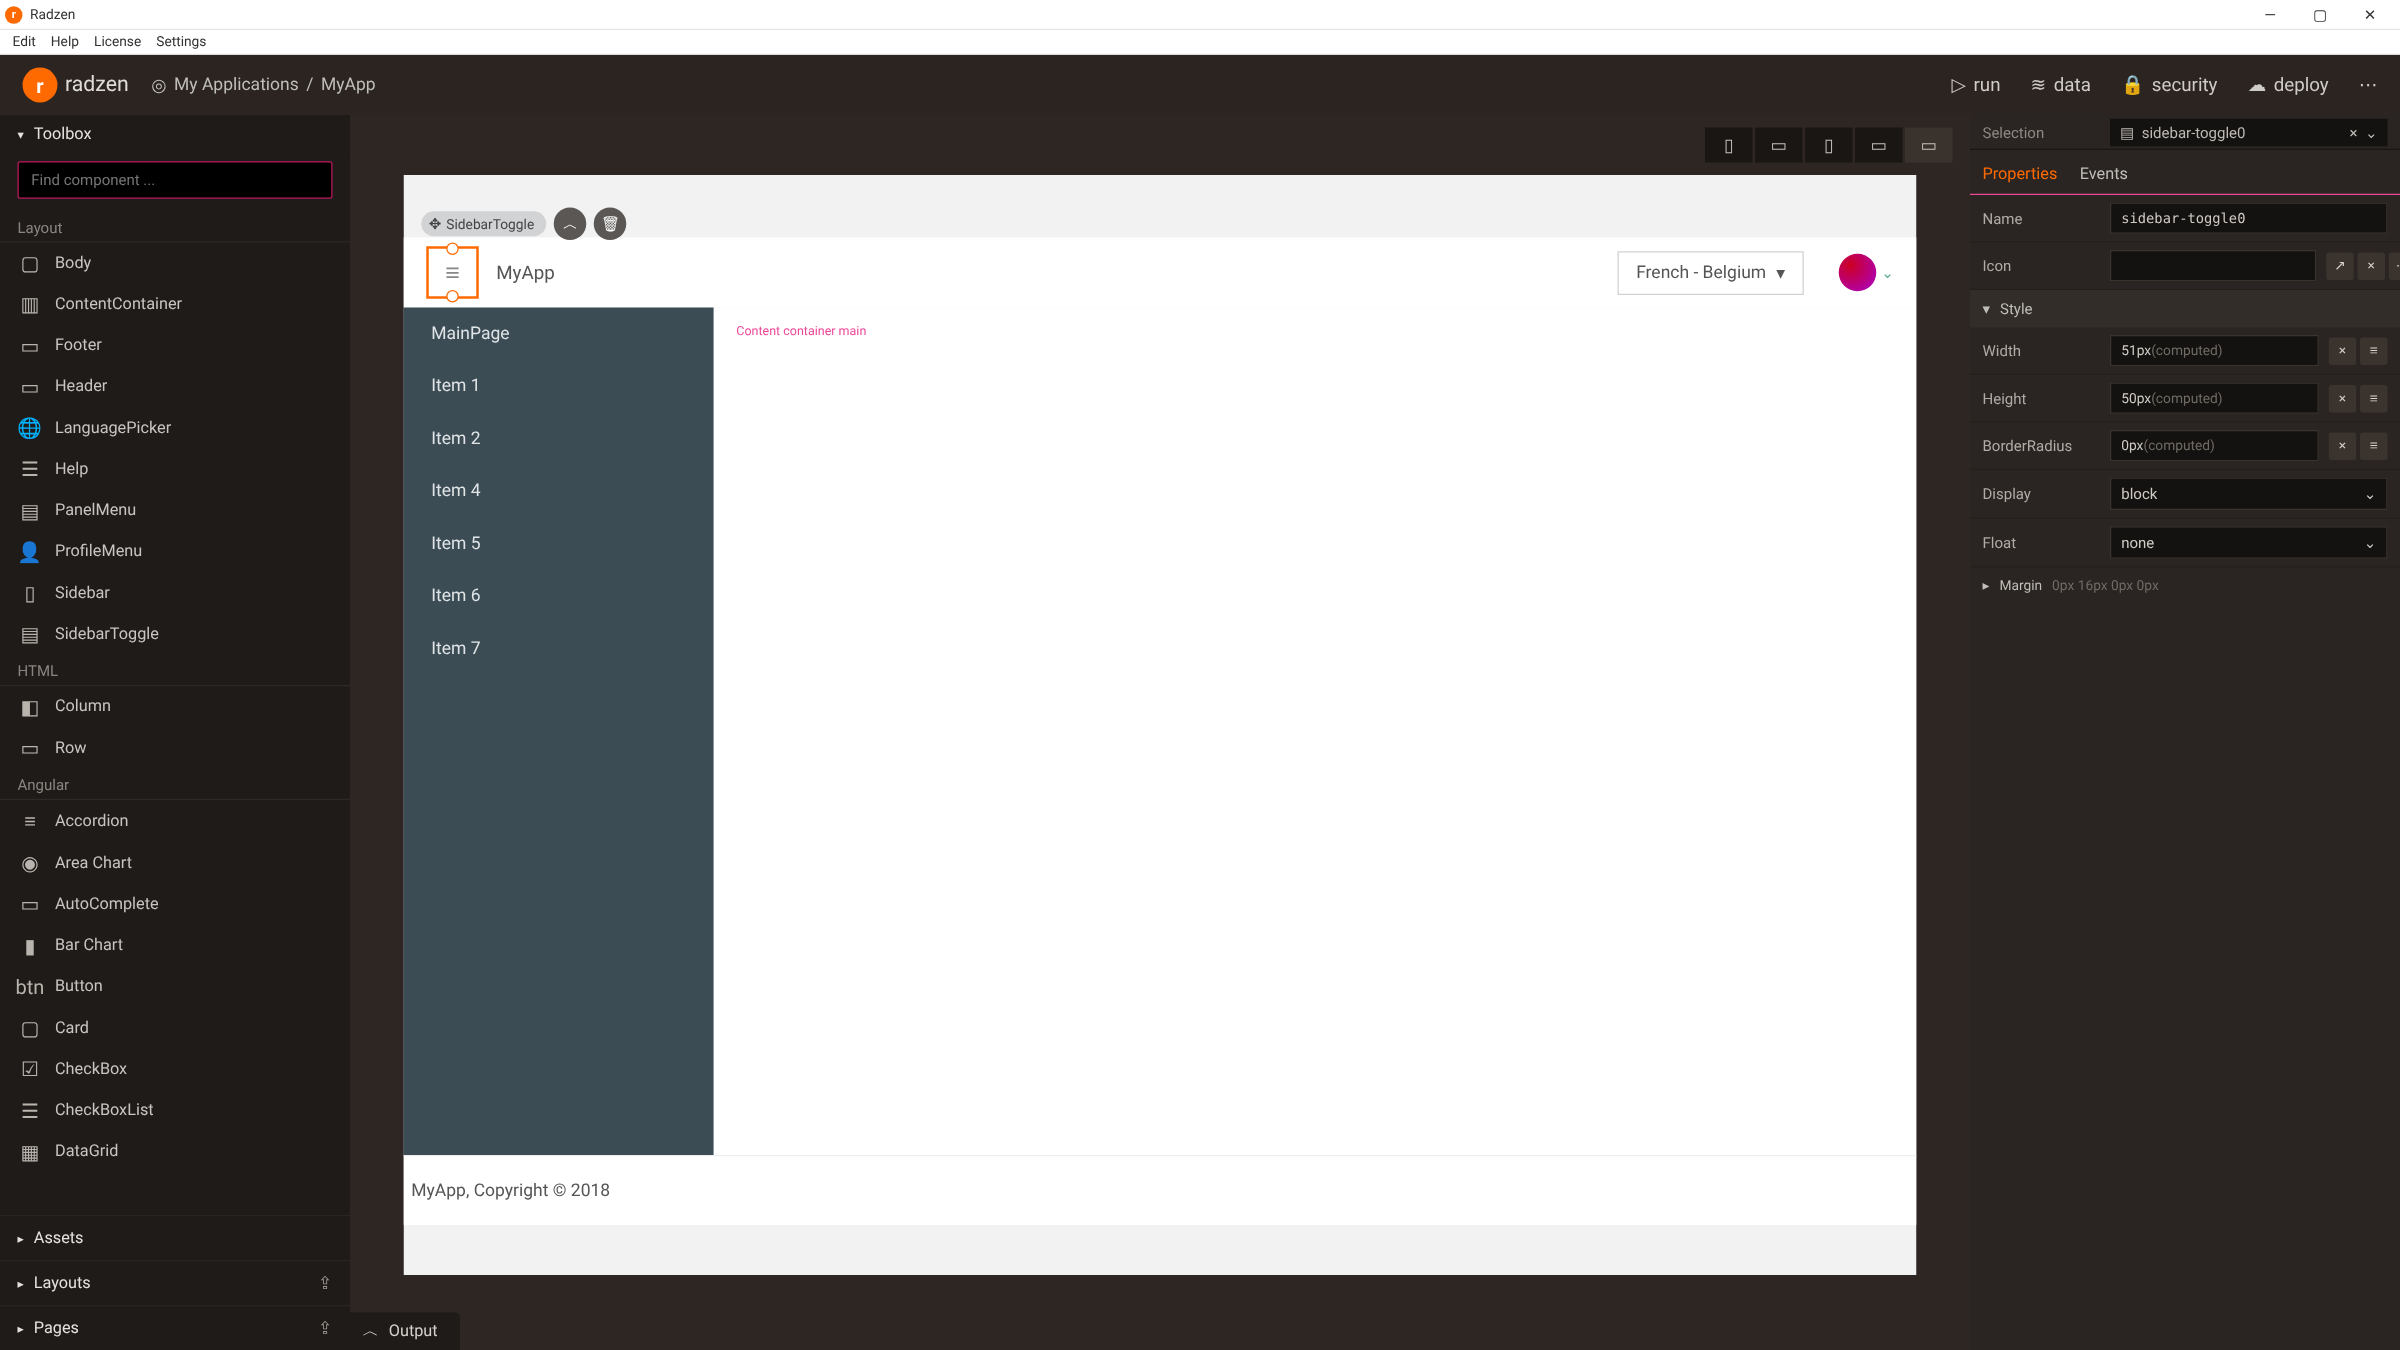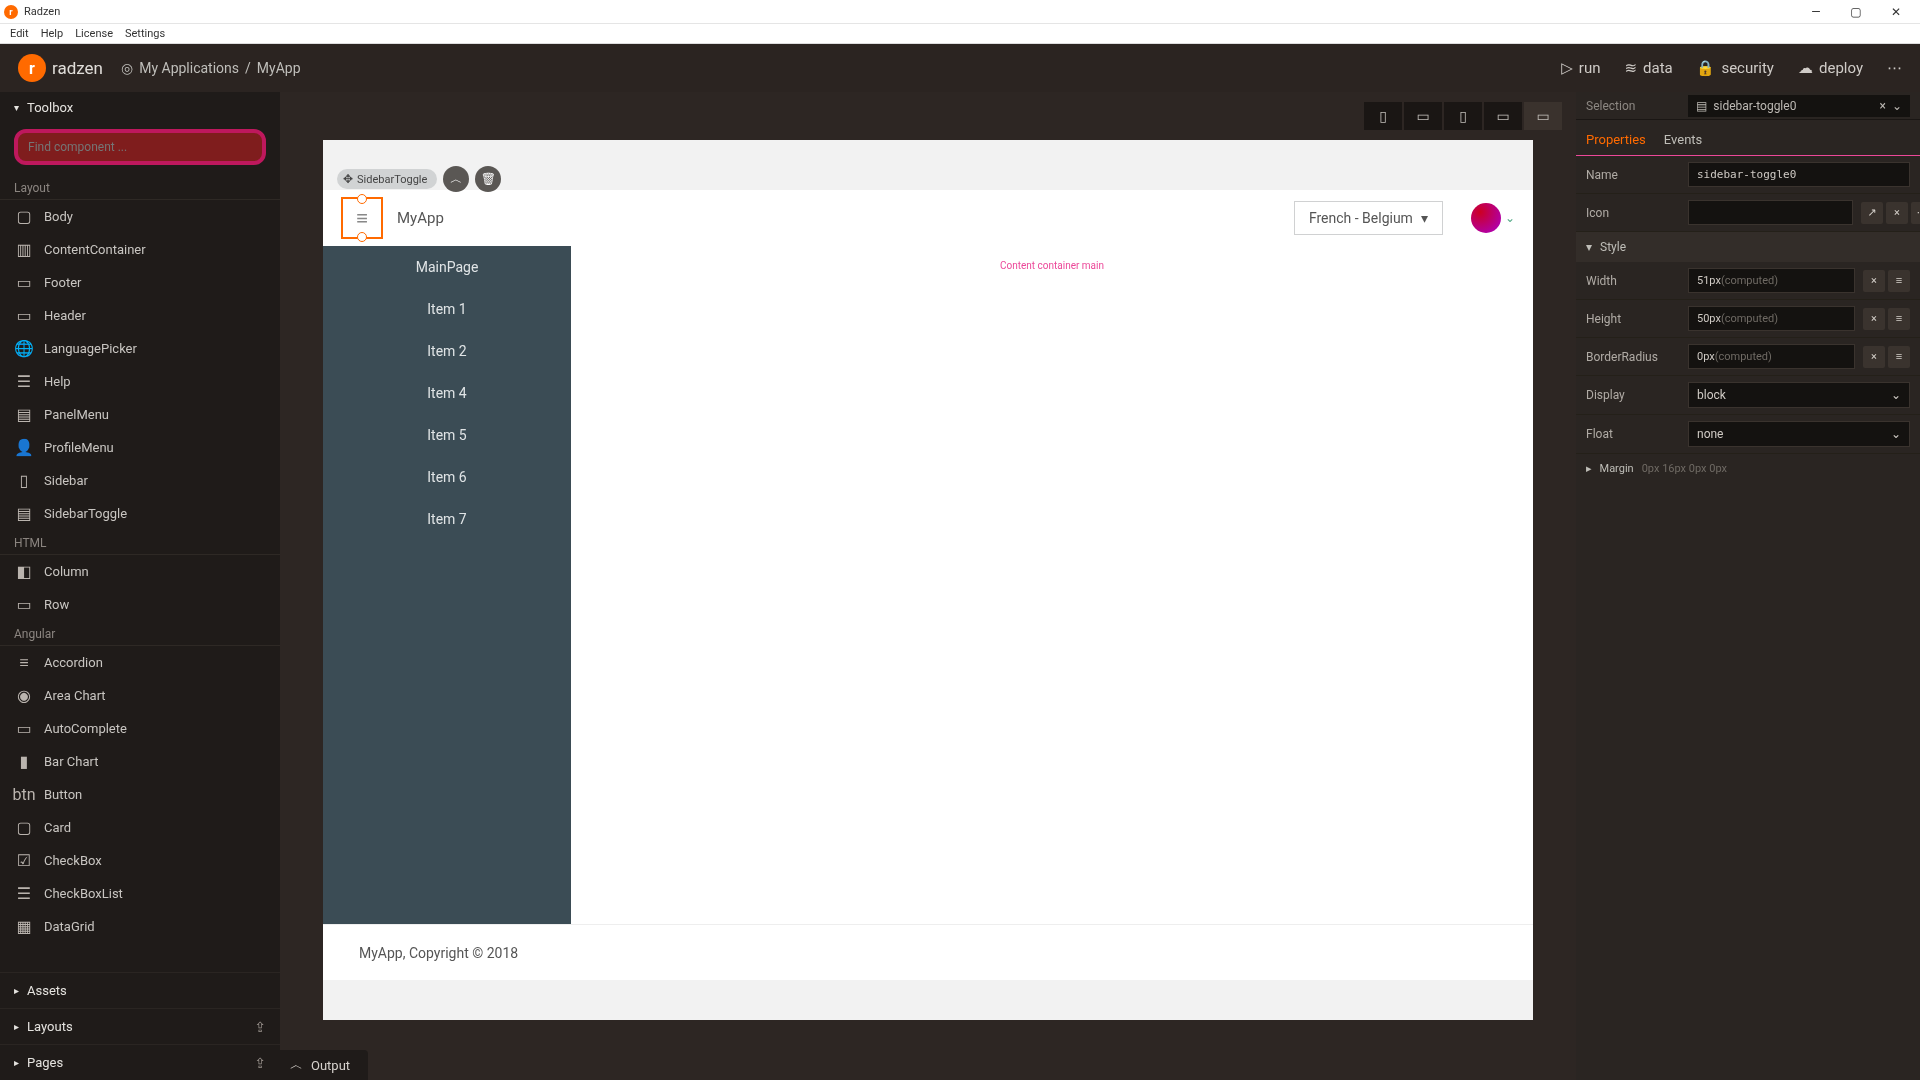--- a/index.html
+++ b/index.html
@@ -24,21 +24,21 @@
 .breadcrumb .bc-icon { font-size: 14px; }
 .top-actions { margin-left: auto; display: flex; align-items: center; gap: 24px; }
 .top-actions .action-btn { display: flex; align-items: center; gap: 6px; cursor: pointer; color: #cfcbc7; font-size: 15px; }
 
 
 .main-row { display: flex; height: calc(1080px - 24px - 20px - 48px); }
 .left-panel { width: 280px; background: #1f1b19; color: #bfbeb8; display: flex; flex-direction: column; font-size: 13px; }
 .panel-section-hdr { display: flex; align-items: center; padding: 8px 14px; color: #e5e3df; font-size: 13px; cursor: pointer; background: #1f1b19; }
 .panel-section-hdr .arrow { margin-right: 8px; font-size: 10px;}
 .search-box { margin: 6px 14px 10px; }
-.search-box input { width: 100%; background: #7f1d1d; border: 4px solid #be185d; padding: 7px 10px; color: #bfbeb8; font-size: 12px; border-radius: 12px; }
+.search-box input { width: 100%; background: #000000; border: 1px solid #be185d; padding: 7px 10px; color: #bfbeb8; font-size: 12px; border-radius: 2px; }
 .toolbox-scroll { flex: 1; overflow-y: auto; position: relative; }
 .toolbox-scroll::-webkit-scrollbar { width: 8px; }
 .toolbox-scroll::-webkit-scrollbar-thumb { background: #403a35; border-radius: 4px; }
 .group-label { padding: 6px 14px 4px; color: #8b8580; font-size: 12px; border-bottom: 1px solid #2e2925; }
 .tool-item { display: flex; align-items: center; gap: 10px; padding: 7px 14px; cursor: grab; color: #c8c5c1; }
 .tool-item .tool-icon { width: 20px; font-size: 16px; display: flex; justify-content: center; color: #bab4ae; }
 .bottom-collapsers .panel-section-hdr { padding: 10px 14px; border-top: 1px solid #2a2522; position: relative; }
 .bottom-collapsers .export-icon { position: absolute; right: 14px; color: #9a938d; font-size: 14px; }
 
 
@@ -64,25 +64,25 @@
 .burger-wrap::before, .burger-wrap::after { content: ""; position: absolute; width: 8px; height: 8px; background: #fff; border: 1px solid #ff6a00; border-radius: 50%; left: 50%; transform: translateX(-50%); }
 .burger-wrap::before { top: -5px; }
 .burger-wrap::after { bottom: -5px; }
 .burger-icon { font-size: 20px; color: #888; }
 .preview-title { font-size: 15px; color: #555; }
 .preview-header .spacer { flex: 1; }
 .lang-picker { border: 1px solid #d0d1d2; padding: 8px 14px; font-size: 14px; color: #555; display: flex; align-items: center; gap: 8px; cursor: pointer; }
 .avatar { width: 30px; height: 30px; border-radius: 50%; background: radial-gradient(circle at 30% 30%, #c02, #a0c); }
 .avatar-drop { font-size: 12px; color: #5a8; margin-left: 4px; }
 
-.preview-body { display: flex; height: 678px; text-align: center; }
+.preview-body { display: flex; height: 678px; }
 .preview-sidebar { width: 248px; background: #3b4c55; color: #e0e4e6; }
 .preview-sidebar .nav-item { padding: 13px 22px; font-size: 14px; cursor: pointer; }
 .preview-content { flex: 1; background: #fff; padding: 14px 18px; color: #ec4899; font-size: 10px; }
-.preview-footer { height: 56px; background: #fff; display: flex; align-items: center; padding: 0 36px; color: #555; font-size: 14px; border-top: 1px solid #eee; }
+.preview-footer { height: 56px; background: #fff; display: flex; align-items: center; padding: 0 6px; color: #555; font-size: 14px; border-top: 1px solid #eee; }
 
 
 .output-tab { position: absolute; bottom: 0; left: 0; background: #1f1b19; color: #d6d2cd; padding: 6px 18px 6px 10px; font-size: 13px; display: flex; align-items: center; gap: 8px; border-top-right-radius: 4px; }
 
 
 .right-panel { width: 344px; background: #2a2522; color: #bfbeb8; font-size: 12px; display: flex; flex-direction: column; }
 .sel-row { height: 28px; background: #2a2522; display: flex; align-items: center; padding: 0 10px; gap: 8px; border-bottom: 1px solid #1a1614;}
 .sel-label { color: #8d8883; flex: 0 0 94px; }
 .sel-badge { flex: 1; background: #141210; padding: 4px 8px; font-family: monospace; color: #bdb9b4; display: flex; align-items: center; gap: 6px; }
 .sel-badge .x { margin-left: auto; cursor: pointer; }

